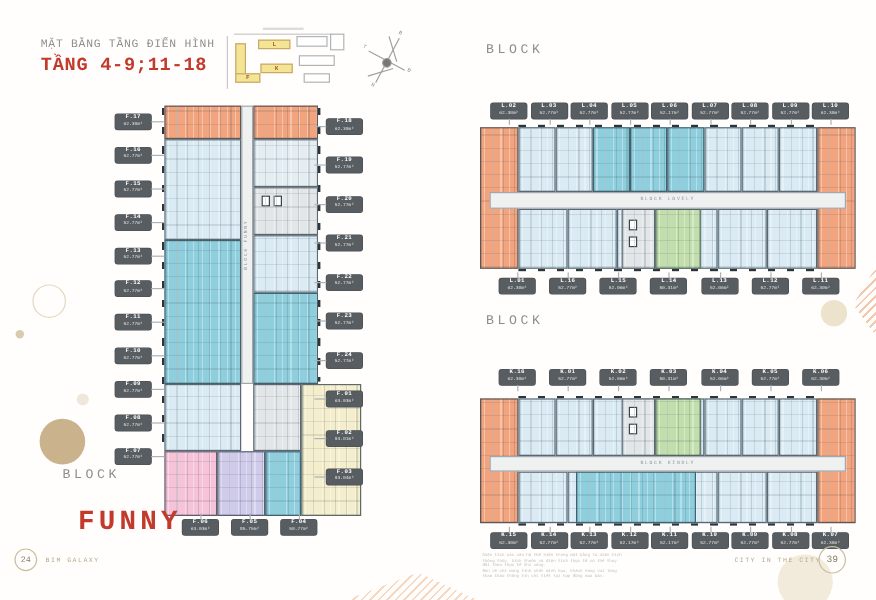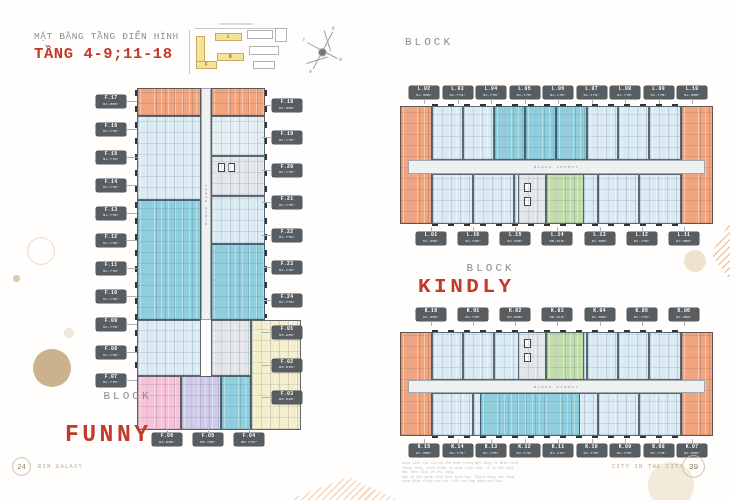--- a/index.html
+++ b/index.html
@@ -25,21 +25,21 @@
              font-size:5px;color:#A4642E;font-weight:bold;}
 
   
   .compass{position:absolute;left:299px;top:27px;width:46px;height:48px;z-index:2;transform:rotate(28deg);}
   .cx{position:absolute;background:#9f9f9f;}
   .compass .dot{position:absolute;left:20px;top:21px;width:6px;height:6px;border-radius:50%;
                 background:#777;border:1px solid #999;}
   .cdir{position:absolute;font-size:4.5px;color:#8a8a8a;}
 
   
-  .block-header{position:absolute;z-index:2;text-align:right;}
+  .block-header{position:absolute;z-index:2;}
   .block-kicker{font-size:11px;color:#8d8d8d;letter-spacing:3px;}
   .block-name{font-size:21px;font-weight:bold;color:#C23A2C;letter-spacing:3.5px;margin:1px 0 0 13px;}
 
   
   .plan{position:absolute;z-index:1;}
   .cell{position:absolute;border:1px solid rgba(45,60,72,.75);box-sizing:border-box;}
   .cell::after{content:"";position:absolute;inset:0;
     background:
       repeating-linear-gradient(90deg, rgba(40,60,75,.16) 0 1px, transparent 1px 9px),
       repeating-linear-gradient(0deg,  rgba(40,60,75,.12) 0 1px, transparent 1px 11px),
@@ -401,21 +401,20 @@
       </div>
 
       <div class="badge bot-c">
         <div class="badge-code">L.11</div>
         <div class="badge-area">62.30m²</div>
       </div>
     </div>
 
   <div class="block-header" style="left:405px;top:262px;">
     <div class="block-kicker">BLOCK</div>
-    <div class="block-name">KINDLY</div>
   </div>
 
   <div class="badge-row" style="left:416px;top:308px;width:283px;">
 
       <div class="badge top-c">
         <div class="badge-code">K.16</div>
         <div class="badge-area">62.30m²</div>
       </div>
 
       <div class="badge top-c">

